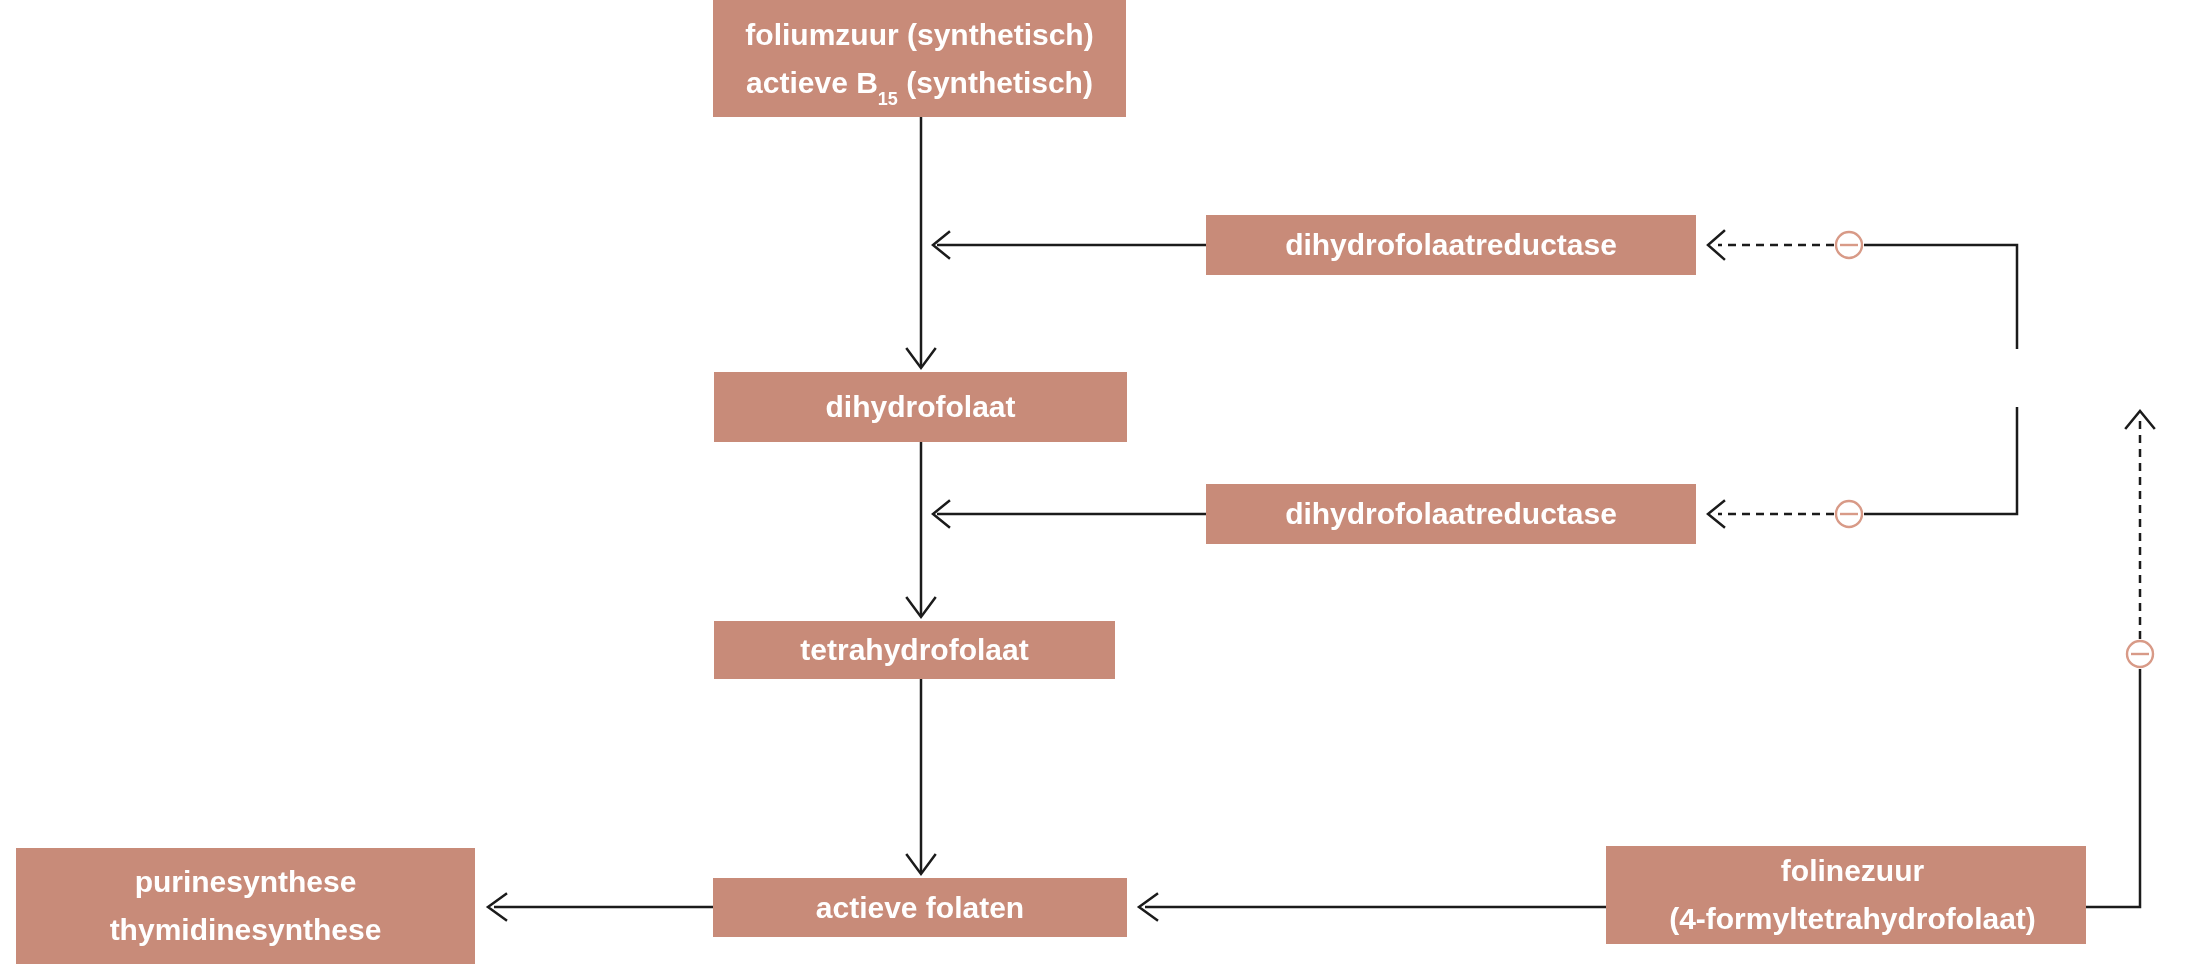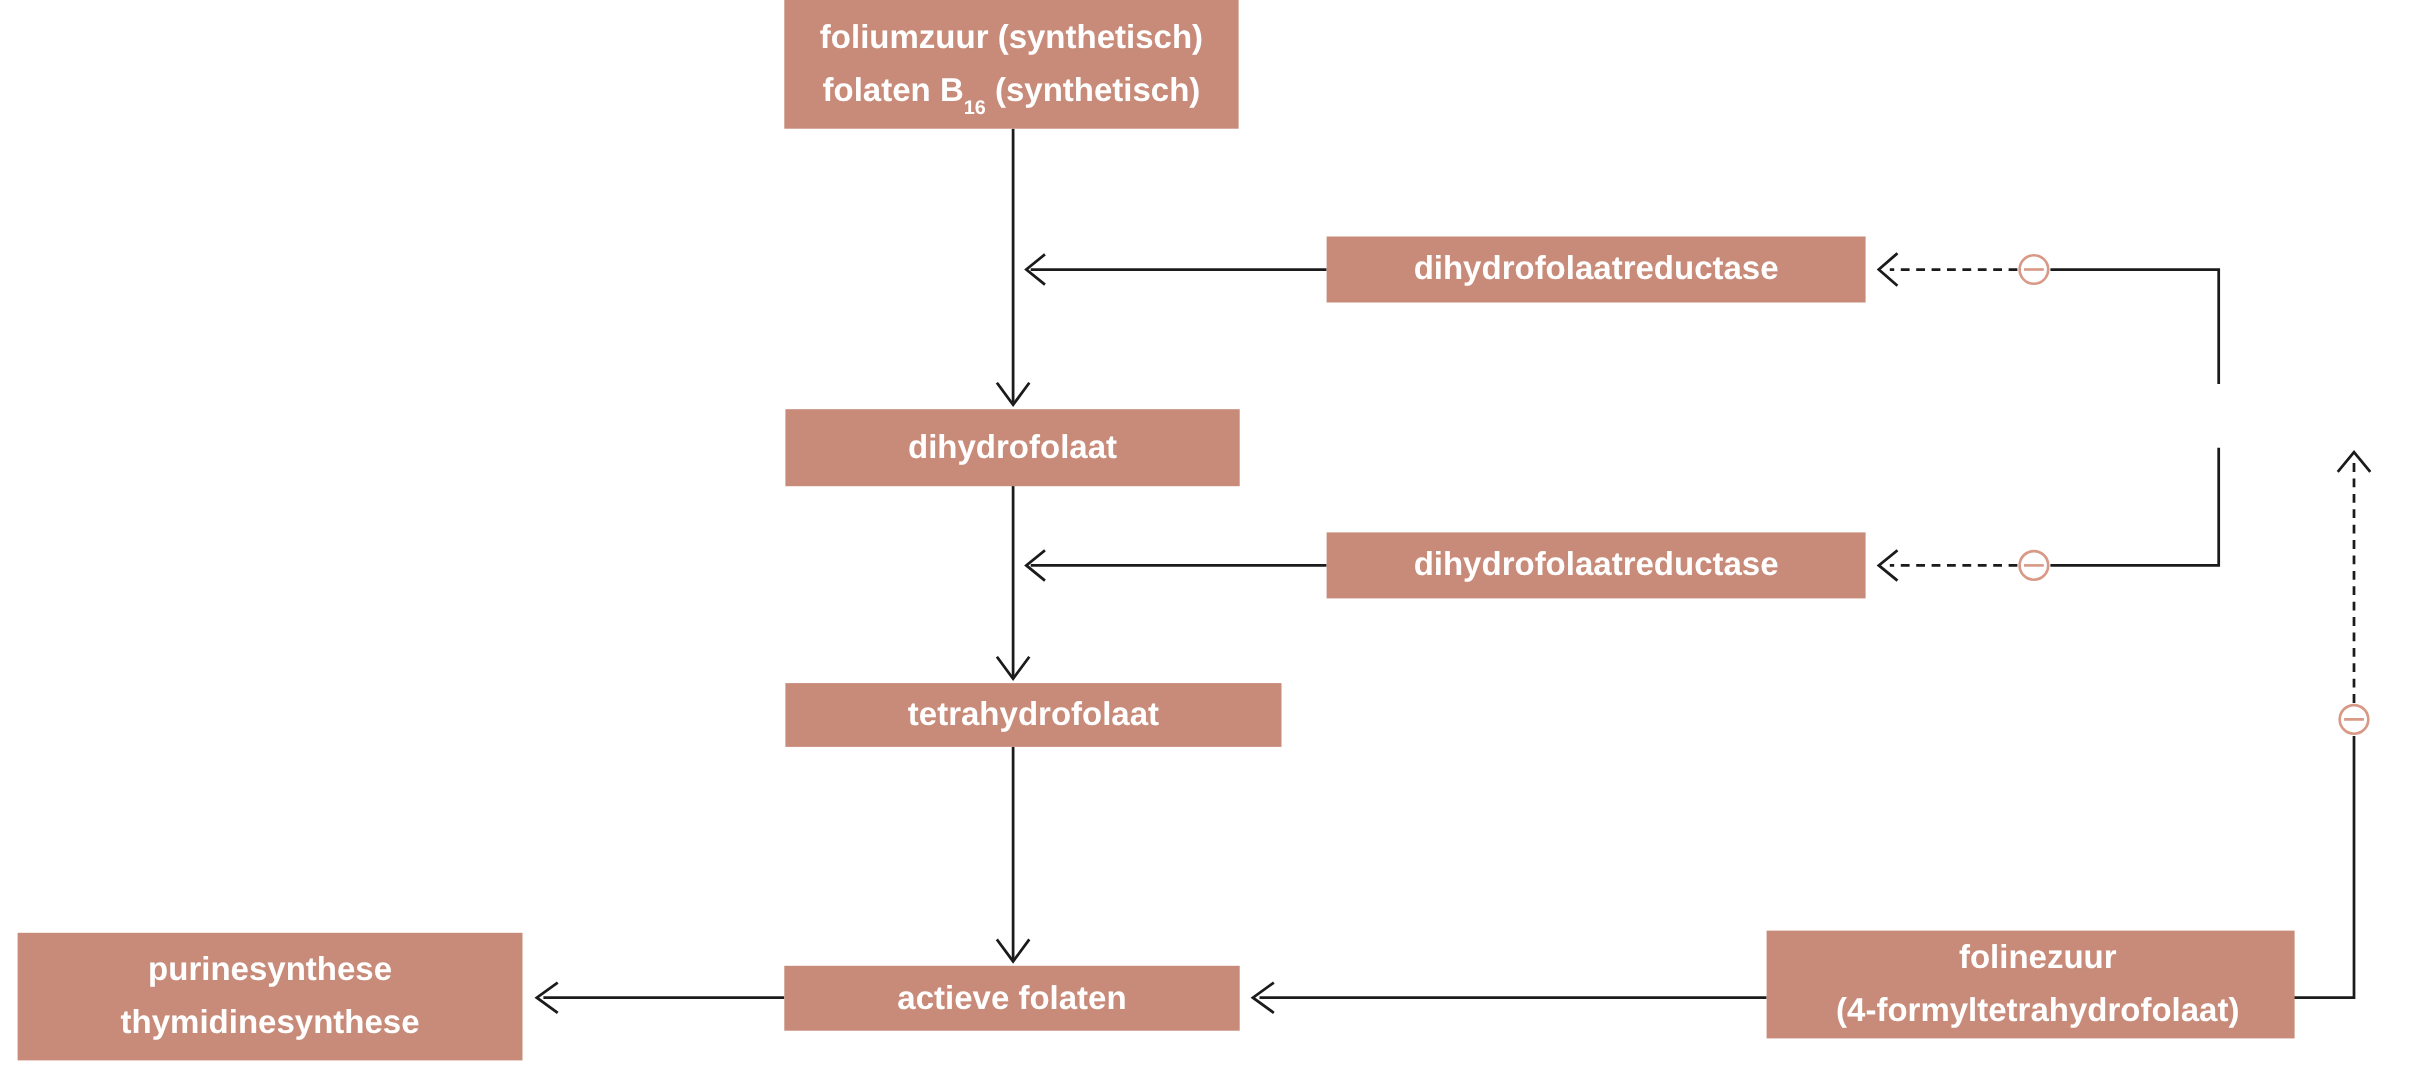--- a/index.html
+++ b/index.html
@@ -102,37 +102,37 @@
     </g>
 
     <g>
       <line class="solid" x1="697" y1="907" x2="478" y2="907"></line>
       <polyline class="head" points="490,894 472,907 490,920"></polyline>
     </g>
   </svg>
 
   <div class="node two" style="left:697px;top:0px;width:413px;height:117px;">
     <span class="bline">foliumzuur (synthetisch)</span>
-    <span class="bline"><span>folaten B</span><sub class="vsub">16</sub><span class="sfx">(synthetisch)</span></span>
+    <span class="bline"><span>actieve B</span><sub class="vsub">15</sub><span class="sfx">(synthetisch)</span></span>
   </div>
 
   <div class="node" style="left:1190px;top:215px;width:490px;height:60px;">
     <span class="bline">dihydrofolaatreductase</span>
   </div>
 
 
   <div class="node" style="left:698px;top:372px;width:413px;height:70px;">
     <span class="bline">dihydrofolaat</span>
   </div>
 
   <div class="node" style="left:1190px;top:484px;width:490px;height:60px;">
     <span class="bline">dihydrofolaatreductase</span>
   </div>
 
-  <div class="node" style="left:698px;top:621px;width:451px;height:58px;justify-content:center;">
+  <div class="node" style="left:698px;top:621px;width:401px;height:58px;justify-content:center;">
     <span class="bline">tetrahydrofolaat</span>
   </div>
 
   <div class="node two" style="left:0px;top:848px;width:459px;height:116px;">
     <span class="bline">purinesynthese</span>
     <span class="bline">thymidinesynthese</span>
   </div>
 
   <div class="node" style="left:697px;top:878px;width:414px;height:59px;">
     <span class="bline">actieve folaten</span>

